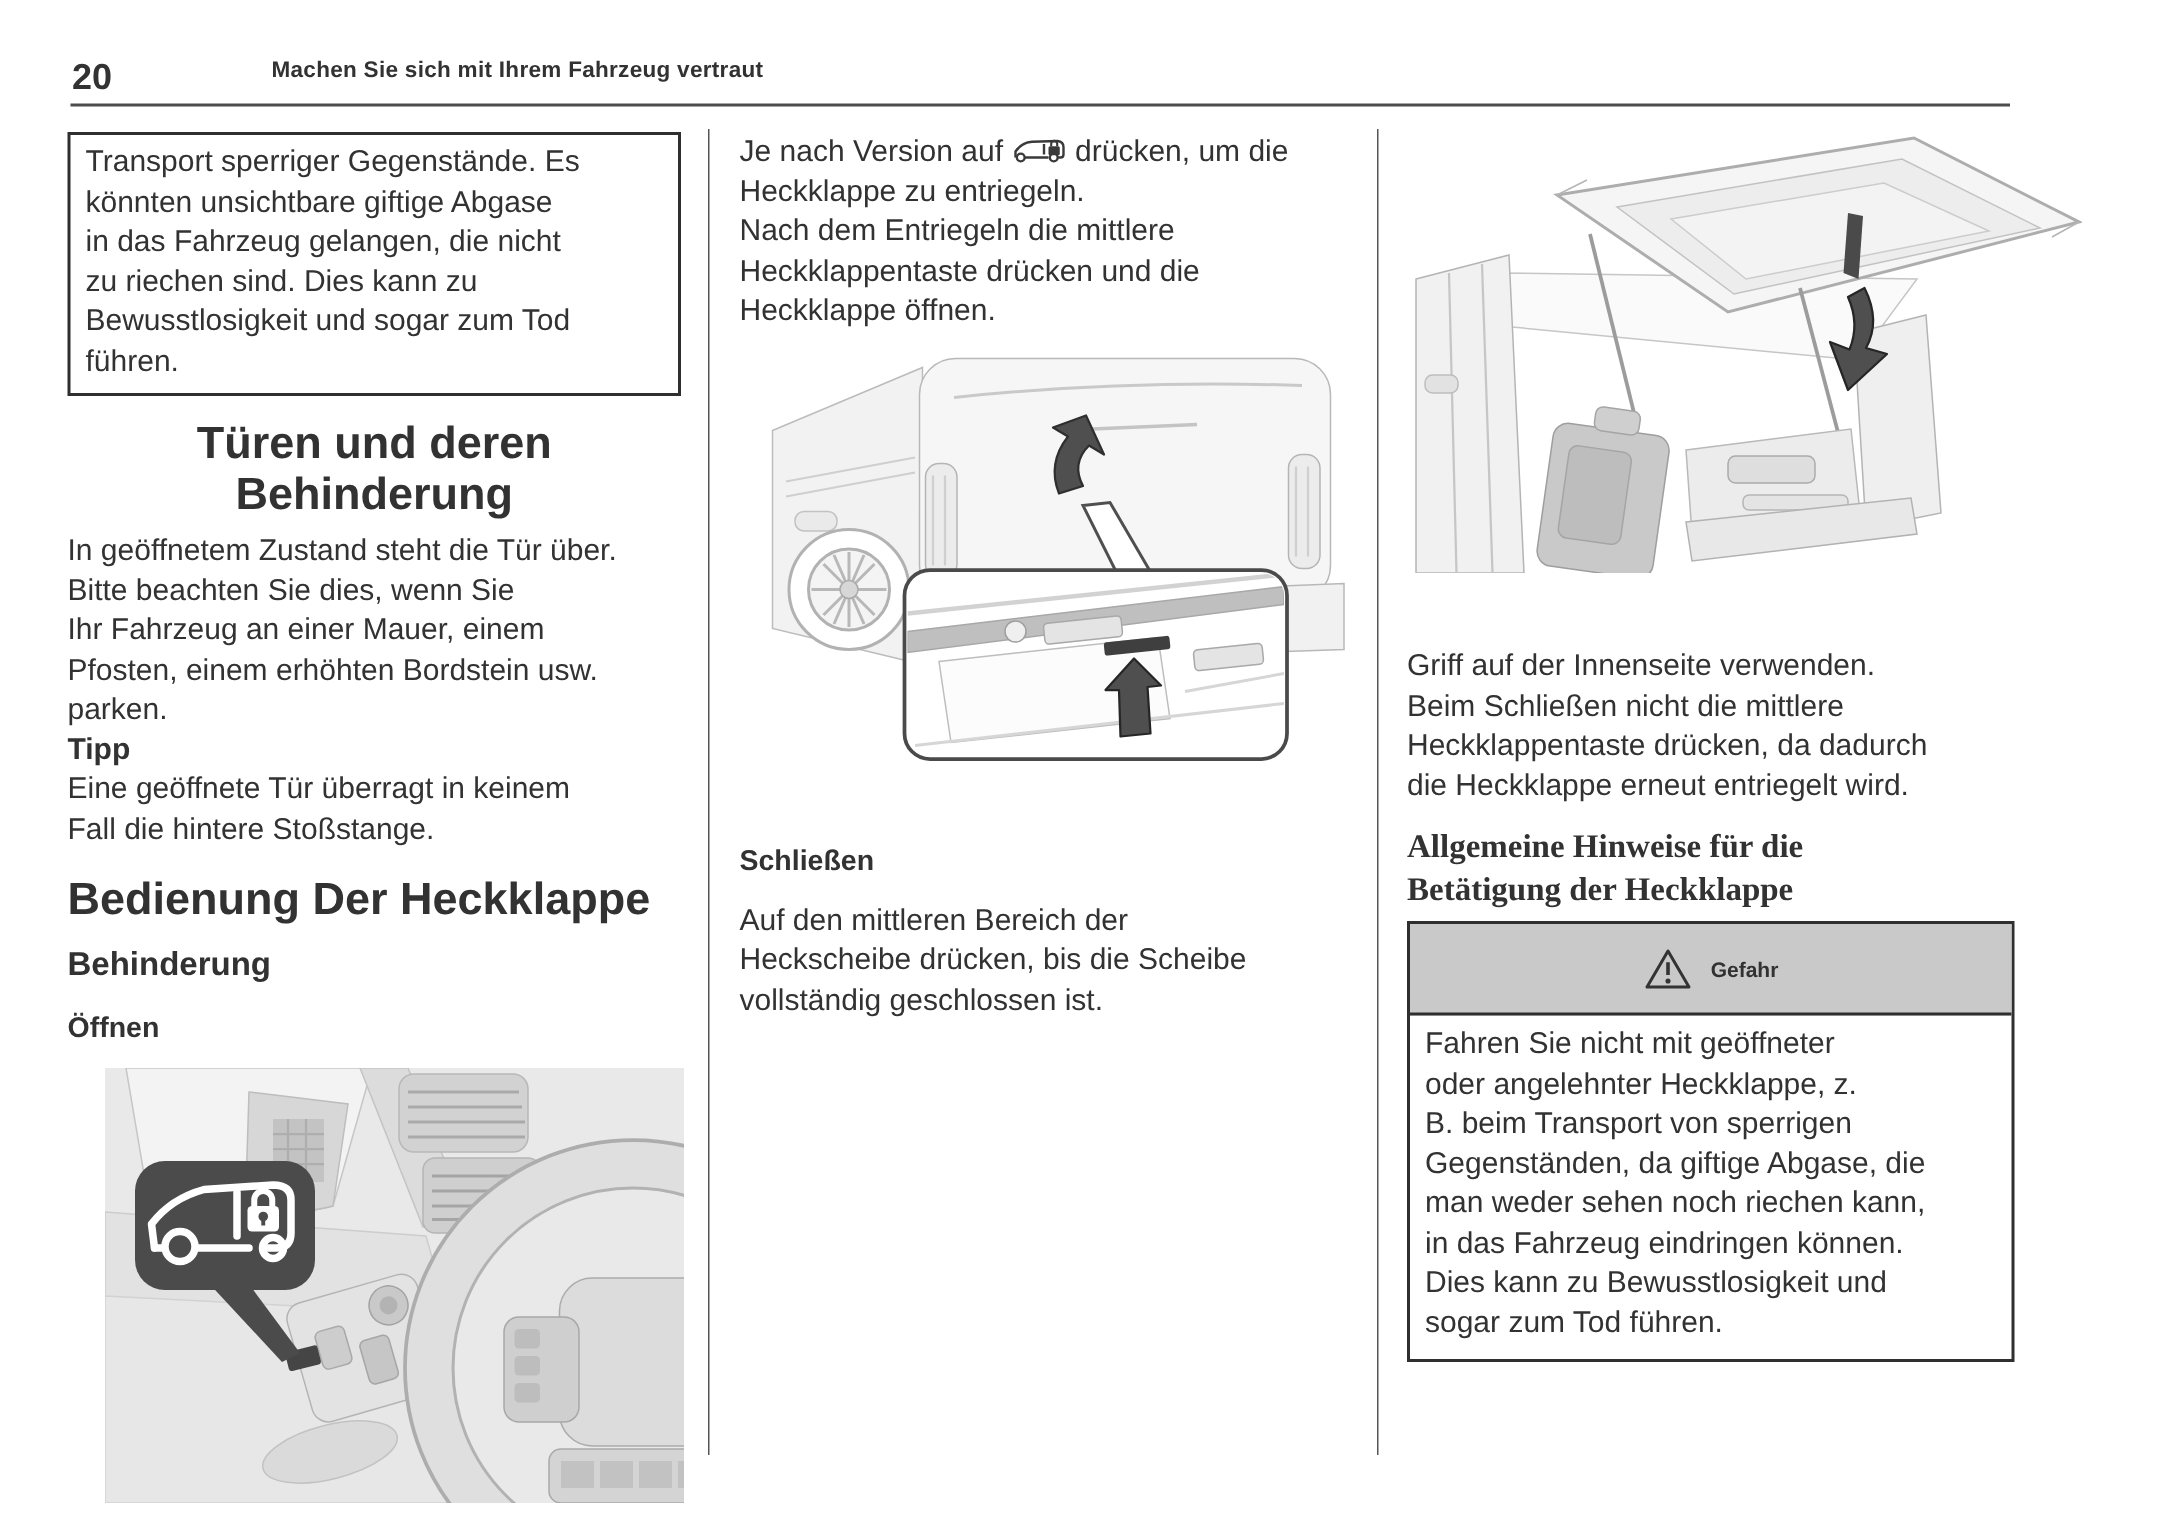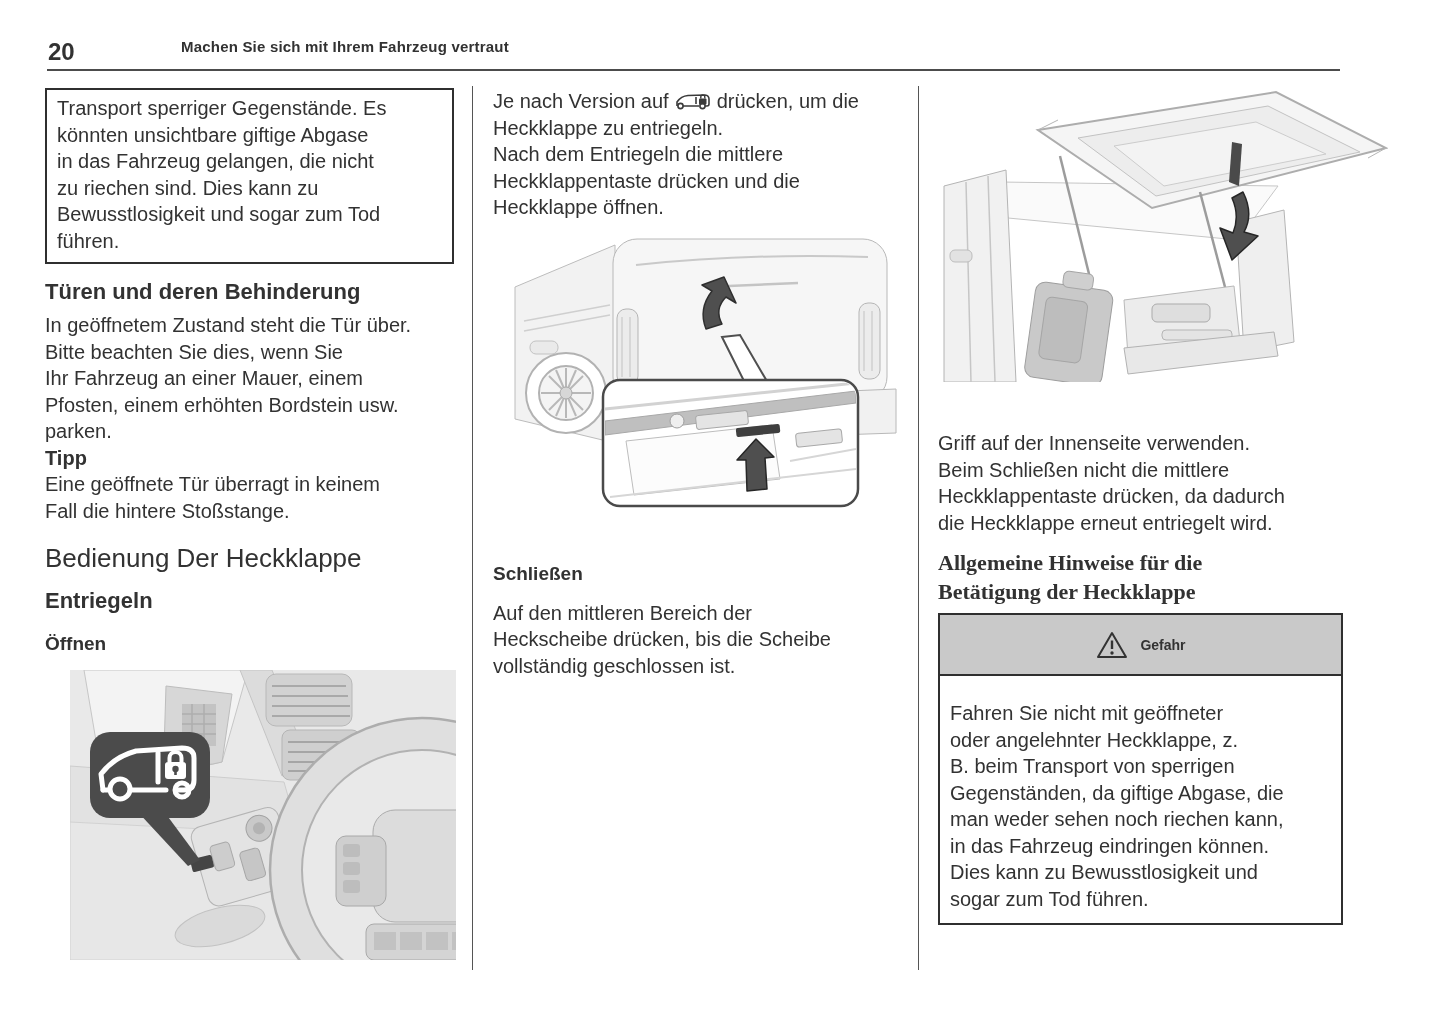--- a/index.html
+++ b/index.html
@@ -28,43 +28,43 @@
   .col-mid   { left:493px; top:88px; width:413px; }
   .col-right { left:938px; top:90px; width:405px; }
 
   .body, .warn-text, .danger-body {
     font-size:20px; line-height:26.5px; margin:0;
     white-space:pre-line;
   }
 
   .warn-box { border:2px solid #2f2f2f; padding:5px 10px 8px; }
 
-  h2.section { font-size:22px; font-weight:bold; margin:15px 0 7px; }
+  h2.section { font-size:30px; font-weight:bold; margin:15px 0 7px;text-align:center; }
   p.tip-label { font-size:20px; font-weight:bold; margin:0; line-height:26.5px; }
-  h1.big  { font-size:26px; font-weight:normal; margin:19px 0 0; line-height:30px; }
+  h1.big  { font-size:30px; font-weight:bold; margin:19px 0 0; line-height:30px; }
   h3.sub  { font-size:22px; font-weight:bold; margin:15px 0 0; line-height:26px; }
   h4.small-h { font-size:19px; font-weight:bold; margin:17px 0 0; line-height:25px; }
 
   figure { margin:0; padding:0; }
   .fig-left { margin:14px 0 0 25px; }
   .fig-mid  { margin:4px 0 0 7px; }
   .fig-right{ margin:0; }
 
   .p-mid-2 { margin:0; }
   .close-body { margin-top:14px; }
   .handle-note { margin-top:44px; }
   h2.general { font-size:22px; font-weight:bold; margin:12px 0 0; line-height:29px; white-space:pre-line;font-family:Liberation Serif, serif; }
 
   .danger { border:2px solid #2f2f2f; margin-top:7px; }
   .danger-head {
     background:#c9c9c9; border-bottom:2px solid #2f2f2f;
     height:59px; display:flex; align-items:center; justify-content:center; gap:11px;
     font-size:14px; font-weight:bold;
   }
-  .danger-body { padding:24px 10px 11px; }
+  .danger-body { padding:6px 10px 11px; }
 
   .inline-car-icon { display:inline-block; vertical-align:-2px; margin:0 6px; }
 </style>
 </head>
 <body>
 
 <div class="page">
 
   <span class="hdr-num">20</span>
   <span class="hdr-title">Machen Sie sich mit Ihrem Fahrzeug vertraut</span>
@@ -87,21 +87,21 @@
     <p class="body">In geöffnetem Zustand steht die Tür über.
 Bitte beachten Sie dies, wenn Sie
 Ihr Fahrzeug an einer Mauer, einem
 Pfosten, einem erhöhten Bordstein usw.
 parken.</p>
     <p class="tip-label">Tipp</p>
     <p class="body">Eine geöffnete Tür überragt in keinem
 Fall die hintere Stoßstange.</p>
 
     <h1 class="big">Bedienung Der Heckklappe</h1>
-    <h3 class="sub">Entriegeln</h3>
+    <h3 class="sub">Behinderung</h3>
     <h4 class="small-h">Öffnen</h4>
 
     <figure class="fig-left">
       <svg width="386" height="290" viewBox="0 0 386 290">
         <rect width="386" height="290" fill="#e9e9e9"></rect>
 
         <polygon points="14,0 178,0 152,92 34,118" fill="#f3f3f3" stroke="#c6c6c6"></polygon>
         <polygon points="170,0 202,0 240,96 212,106" fill="#dcdcdc" stroke="#c4c4c4"></polygon>
 
         <path d="M96,16 L162,24 L152,92 Q114,102 94,80 Z" fill="#d7d7d7" stroke="#bdbdbd"></path>

